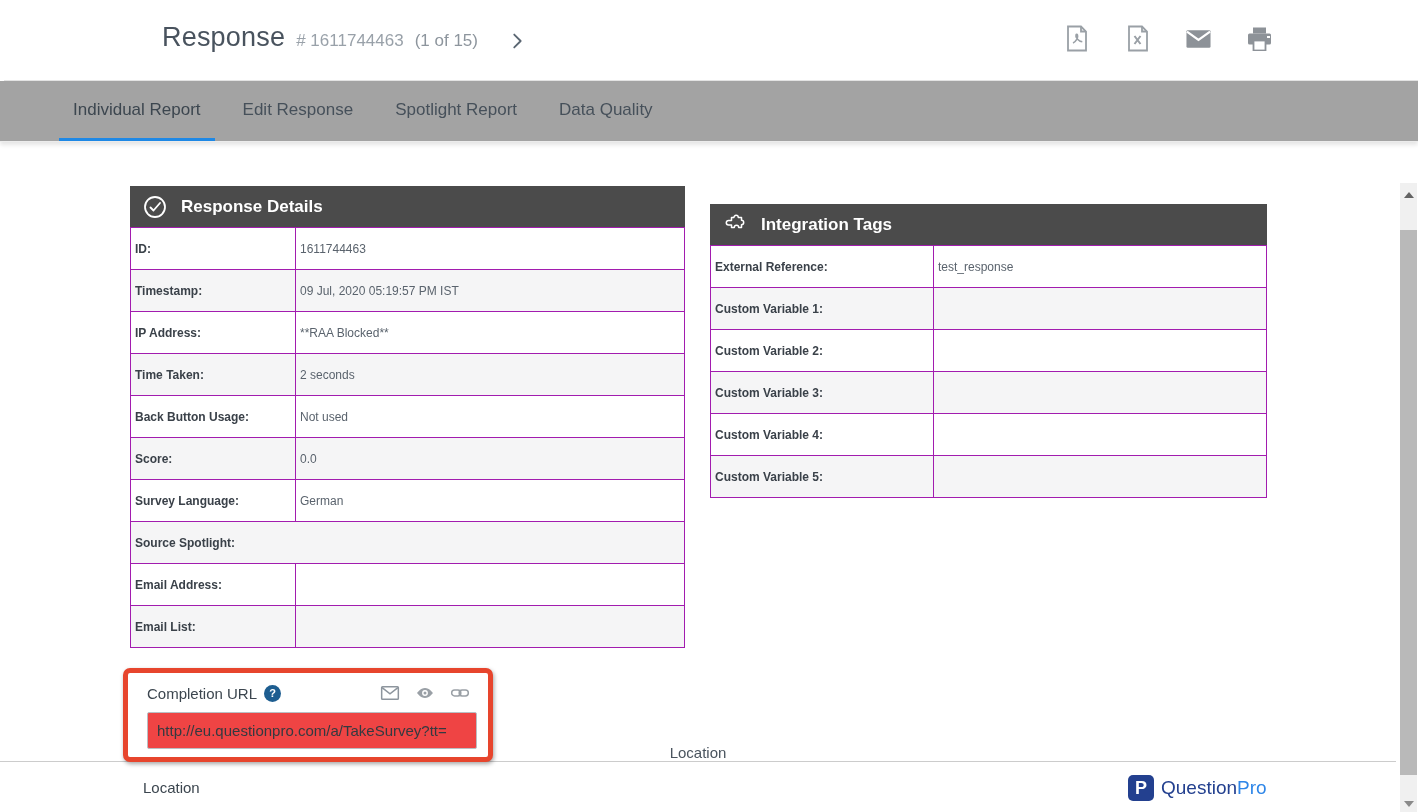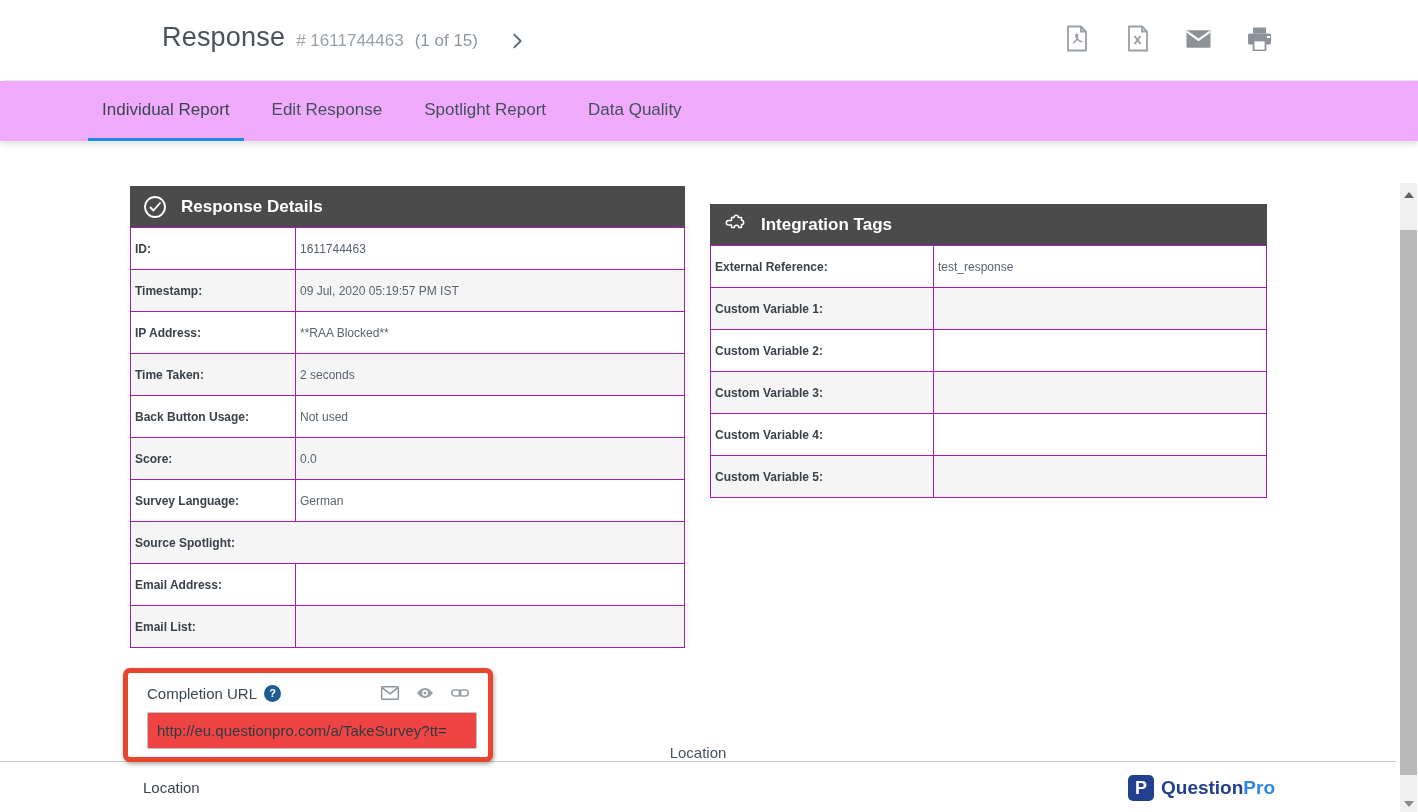--- a/index.html
+++ b/index.html
@@ -24,23 +24,23 @@
   .page-title { font-size: 27px; font-weight: 500; color: #49535e; letter-spacing: .2px; }
   .resp-num { font-size: 17px; color: #99a1a9; }
   .resp-count { font-size: 17px; color: #8d959d; }
   .next-chevron { position: absolute; left: 502px; top: 30px; width: 22px; height: 22px; cursor: pointer; }
   .toolbar { position: absolute; right: 150px; top: 25px; display: flex; gap: 36px; align-items: center; }
   .tool-btn { width: 25px; height: 27px; cursor: pointer; display: inline-flex; align-items: center; justify-content: center; }
 
   
   .tab-bar {
     position: absolute; top: 81px; left: 0; width: 1418px; height: 61px;
-    background: #f0abfc; border-bottom: 1px solid #ececec;
+    background: #a3a3a3; border-bottom: 1px solid #ececec;
     box-shadow: 0 3px 4px rgba(0,0,0,.10);
-    display: flex; align-items: stretch; padding-left: 88px; z-index: 4;
+    display: flex; align-items: stretch; padding-left: 59px; z-index: 4;
   }
   .tab {
     display: flex; align-items: center; padding: 0 14px; margin-right: 14px;
     font-size: 17px; color: #46505a; cursor: pointer; border-bottom: 3px solid transparent;
   }
   .tab.active { border-bottom-color: #1e88e5; color: #3c464f; }
 
   
   .panel { position: absolute; background: #fff; }
   .panel-left  { left: 130px; top: 186px; width: 555px; }
@@ -87,21 +87,21 @@
     position: absolute; top: 744px; left: 0; width: 1396px; text-align: center;
     font-size: 15px; color: #4a545e;
   }
   .bottom-divider { position: absolute; top: 761px; left: 0; width: 1396px; border-top: 1px solid #cccccc; }
   .location-left { position: absolute; left: 143px; top: 779px; font-size: 15px; color: #3c464f; }
   .brand { position: absolute; left: 1128px; top: 775px; display: flex; align-items: center; gap: 7px; }
   .brand-mark {
     width: 26px; height: 26px; background: #23408f; border-radius: 5px; color: #fff;
     font-size: 18px; font-weight: bold; display: flex; align-items: center; justify-content: center;
   }
-  .brand-text { font-size: 19px; font-weight: bold; }
+  .brand-text { font-size: 19px; font-weight: normal; }
   .brand-q { color: #23408f; }
   .brand-p { color: #2e86e8; }
 
   
   .scrollbar {
     position: absolute; right: 1px; top: 183px; width: 17px; height: 629px; background: #f0f0f0;
   }
   .sb-btn { position: absolute; left: 0; width: 17px; height: 17px; display: flex; align-items: center; justify-content: center; cursor: pointer; }
   .sb-up { top: 3px; }
   .sb-down { bottom: 0; }

